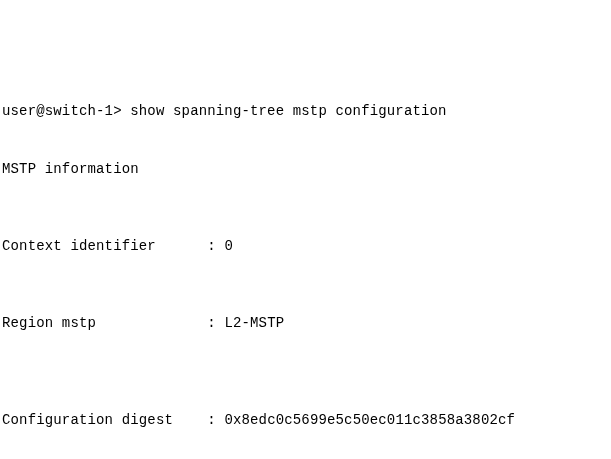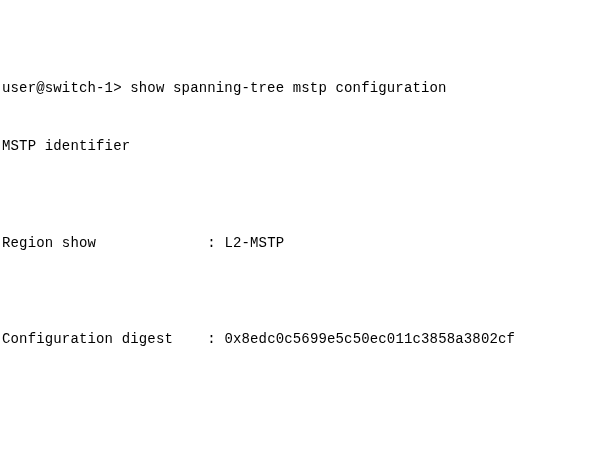--- a/index.html
+++ b/index.html
@@ -26,39 +26,41 @@
     white-space: pre;
     letter-spacing: 0.15px;
   }
   .line {
     height: 19.3px;
     white-space: pre;
     font-family: "Liberation Mono", "DejaVu Sans Mono", monospace;
   }
   .cmd-line {
     white-space: pre;
+    margin-top: 23px;
   }
   .field-line {
     white-space: pre;
   }
   .section-head {
     white-space: pre;
   }
 </style>
 </head>
 <body>
 
 <div id="terminal">
 
   
   <div class="line cmd-line">user@switch-1&gt; show spanning-tree mstp configuration</div>
-  <div class="line section-head">MSTP identifier</div>
+  <div class="line section-head">MSTP information</div>
 
+  <div class="line field-line"><span>Context identifier</span><span class="pad">      </span><span>:</span><span> </span><span>0</span></div>
 
-  <div class="line field-line"><span>Region show</span><span class="pad">             </span><span>:</span><span> </span><span>L2-MSTP</span></div>
+  <div class="line field-line"><span>Region mstp</span><span class="pad">             </span><span>:</span><span> </span><span>L2-MSTP</span></div>
 
 
   <div class="line field-line"><span>Configuration digest</span><span class="pad">    </span><span>:</span><span> </span><span>0x8edc0c5699e5c50ec011c3858a3802cf</span></div>
 
   
 
   
 
   
 

